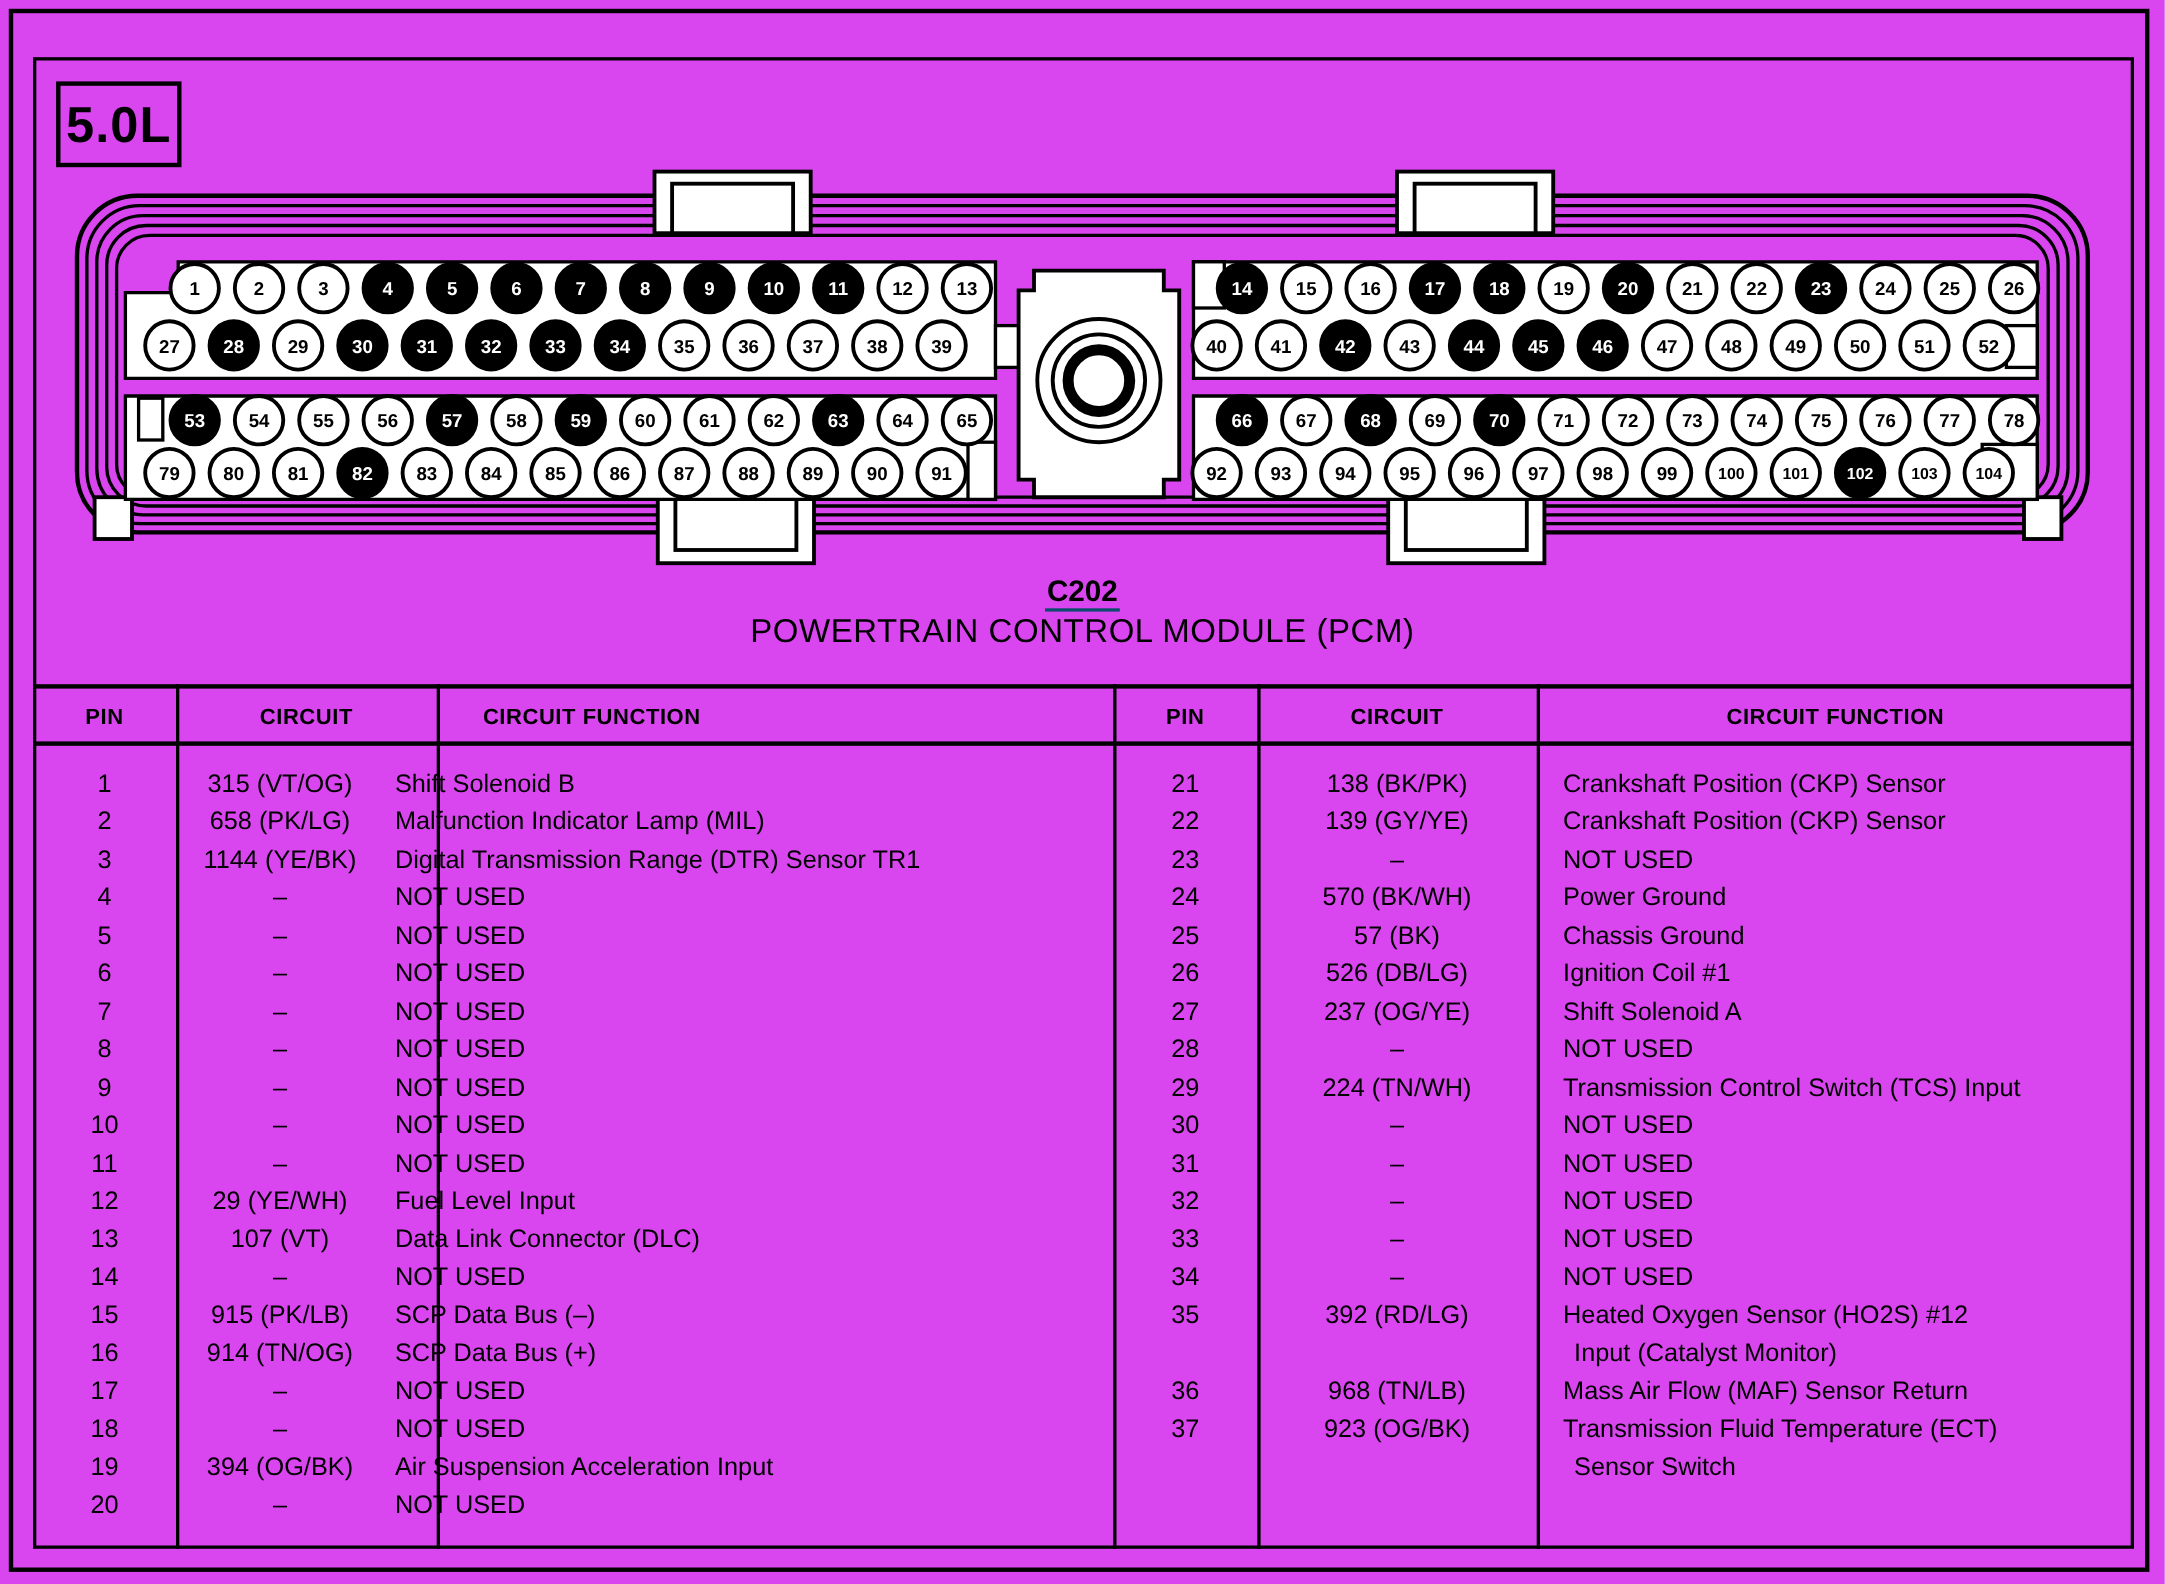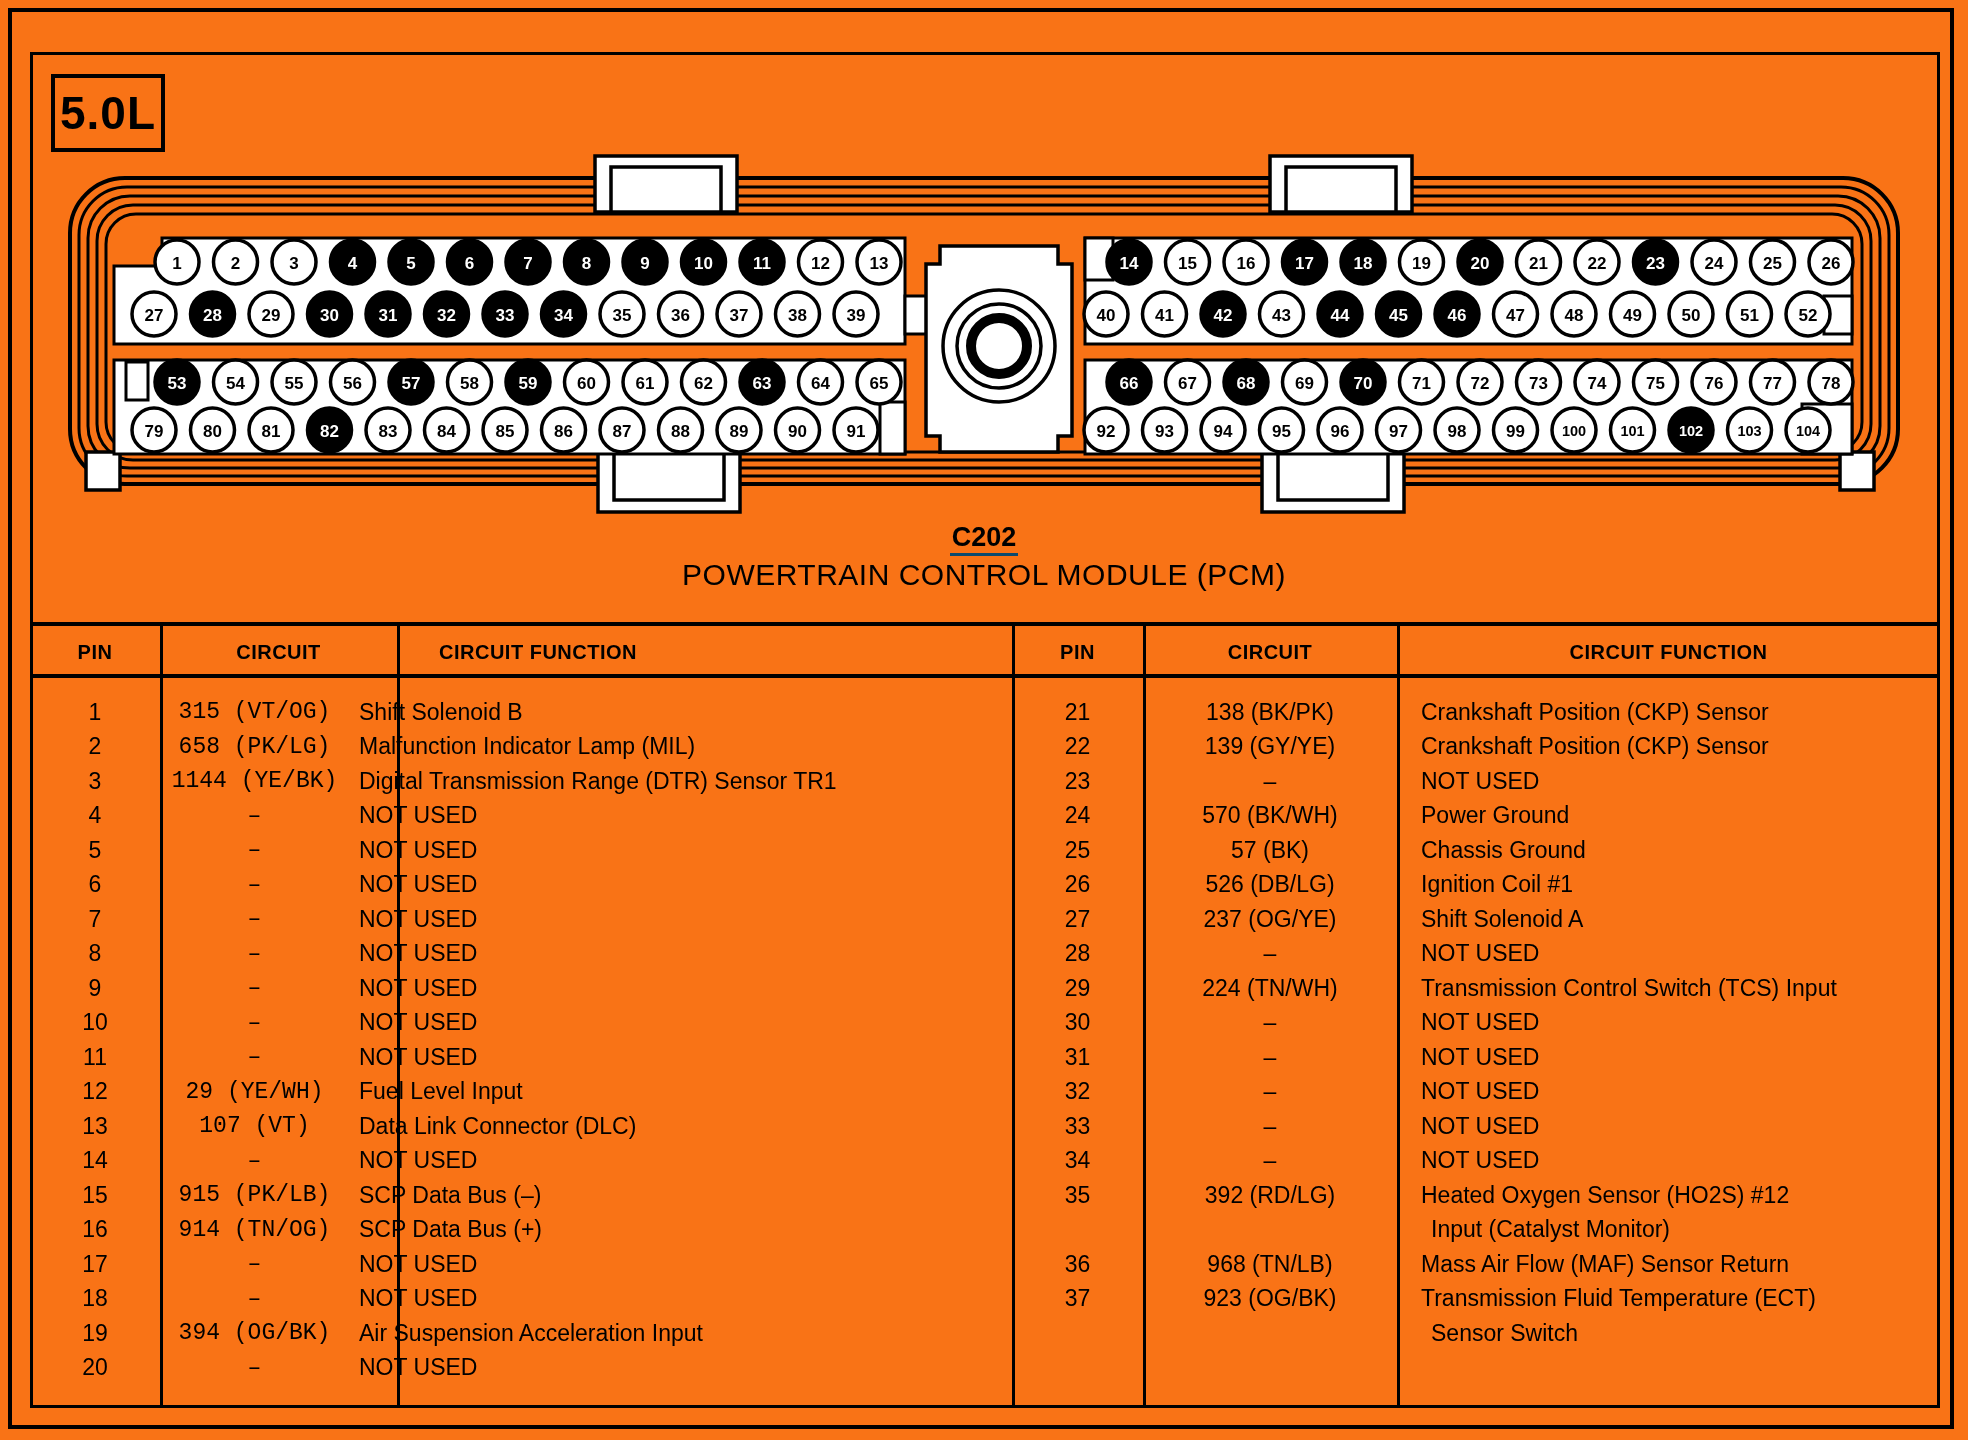--- a/index.html
+++ b/index.html
@@ -1,17 +1,17 @@
 <!DOCTYPE html>
 <html><head>
 <meta charset="utf-8">
 <style>
   html,body{margin:0;padding:0;background:#e8e8e8;}
   .page{
-    position:relative;width:1968px;height:1440px;background:#f97316;
+    position:relative;width:1968px;height:1440px;background:#d946ef;
     font-family:"Liberation Sans", sans-serif;color:#000;overflow:hidden;
   }
   .outer-border{position:absolute;left:8px;top:8px;width:1946px;height:1421px;
     border:4px solid #000;box-sizing:border-box;}
   .inner-border{position:absolute;left:30px;top:52px;width:1910px;height:1356px;
     border:3px solid #000;box-sizing:border-box;}
   .engine-box{position:absolute;left:51px;top:74px;width:114px;height:78px;
     border:4px solid #000;box-sizing:border-box;display:flex;align-items:center;
     justify-content:center;font-size:46px;font-weight:bold;letter-spacing:1px;}
   .connector-svg{position:absolute;left:0;top:0;}
@@ -25,21 +25,21 @@
   .vline{position:absolute;background:#000;}
   .th{position:absolute;top:632px;height:40px;font-size:20px;font-weight:bold;
     display:flex;align-items:center;justify-content:center;letter-spacing:0.5px;}
   .th.left-align{justify-content:flex-start;}
   .rows{position:absolute;top:695px;font-size:23px;}
   .trow{display:flex;height:34.5px;align-items:center;}
   .c-pin{text-align:center;flex:none;}
   .c-cir{text-align:center;flex:none;}
   .c-fn{flex:1;}
   .rows-left .c-pin{width:130px;}
-  .rows-left .c-cir{width:189px;font-family:Liberation Mono, monospace;}
+  .rows-left .c-cir{width:189px;}
   .rows-left .c-fn{padding-left:10px;}
   .rows-right .c-pin{width:131px;}
   .rows-right .c-cir{width:254px;}
   .rows-right .c-fn{padding-left:24px;}
   .cont .c-fn{padding-left:34px;}
   .pin-num{font-family:"Liberation Sans", sans-serif;font-weight:bold;}
 </style>
 </head>
 <body>
 

